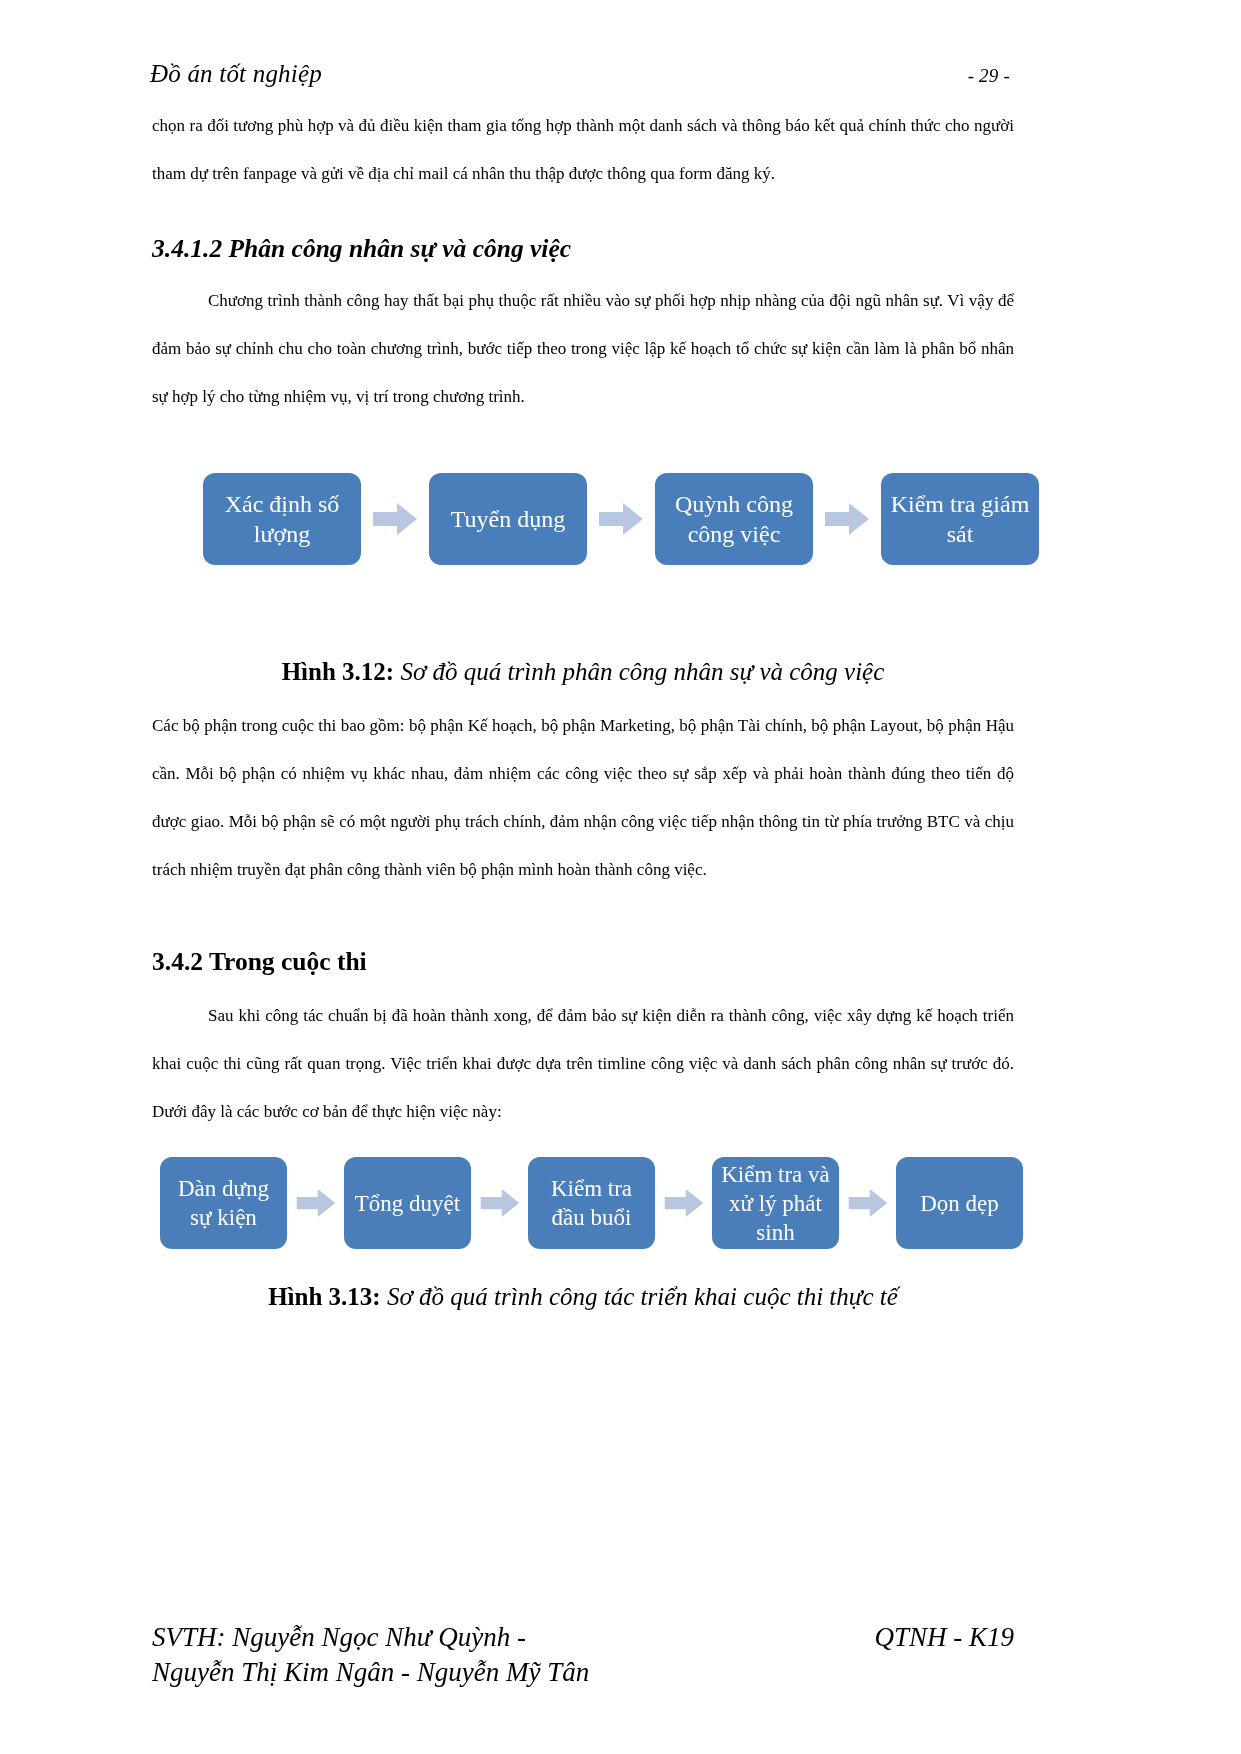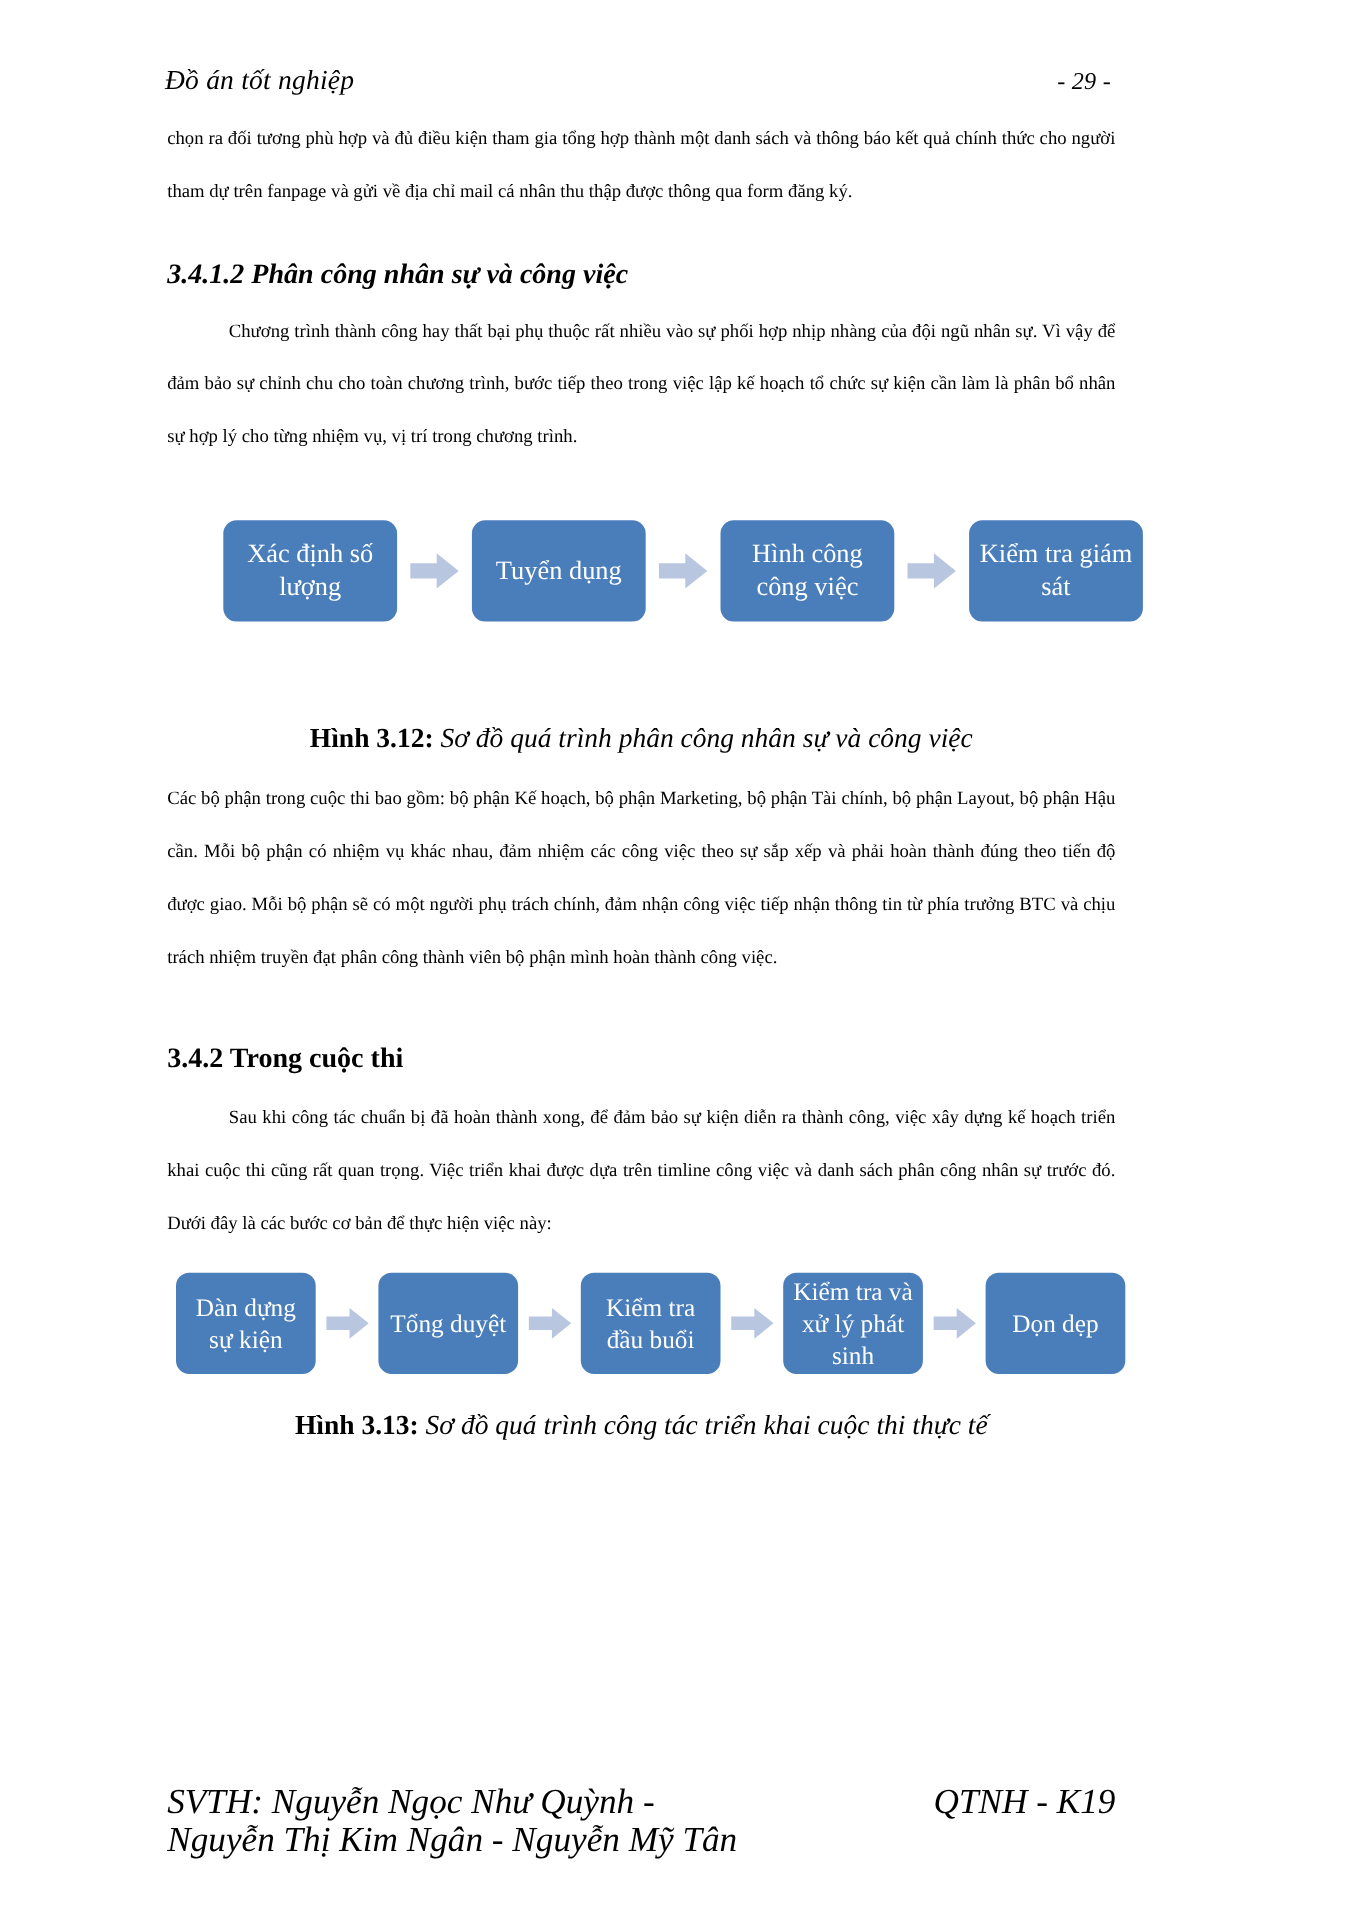--- a/index.html
+++ b/index.html
@@ -25,21 +25,21 @@
     top: 60px;
     width: 860px;
     display: flex;
     justify-content: space-between;
     align-items: baseline;
     font-style: italic;
     font-size: 25px;
     letter-spacing: 0.2px;
   }
   .header .page-num {
-    font-size: 22px;
+    font-size: 19px;
   }
 
   
   .body-text {
     position: absolute;
     left: 152px;
     width: 862px;
     font-size: 17px;
     line-height: 48px;
     text-align: justify;
@@ -112,21 +112,21 @@
   
   .footer {
     position: absolute;
     left: 152px;
     top: 1620px;
     width: 862px;
     display: flex;
     justify-content: space-between;
     align-items: flex-start;
     font-style: italic;
-    font-size: 32px;
+    font-size: 27px;
     line-height: 35px;
   }
   .footer .left { text-align: left; }
   .footer .right { text-align: right; white-space: nowrap; padding-top: 0px; }
 </style>
 </head>
 <body>
 
 <div class="page">
 
@@ -147,21 +147,21 @@
       <svg width="48" height="36" viewBox="0 0 48 36" aria-hidden="true">
         <path d="M2 11 L26 11 L26 2 L46 18 L26 34 L26 25 L2 25 Z" fill="#b8c6e0"></path>
       </svg>
     </div>
     <div class="flow-box">Tuyển dụng</div>
     <div class="flow-arrow">
       <svg width="48" height="36" viewBox="0 0 48 36" aria-hidden="true">
         <path d="M2 11 L26 11 L26 2 L46 18 L26 34 L26 25 L2 25 Z" fill="#b8c6e0"></path>
       </svg>
     </div>
-    <div class="flow-box">Hình công công việc</div>
+    <div class="flow-box">Quỳnh công công việc</div>
     <div class="flow-arrow">
       <svg width="48" height="36" viewBox="0 0 48 36" aria-hidden="true">
         <path d="M2 11 L26 11 L26 2 L46 18 L26 34 L26 25 L2 25 Z" fill="#b8c6e0"></path>
       </svg>
     </div>
     <div class="flow-box">Kiểm tra giám sát</div>
   </div>
 
   <div class="caption" style="top:655px;">
     <span class="cap-label">Hình 3.12:</span><span class="cap-text"> Sơ đồ quá trình phân công nhân sự và công việc</span>

